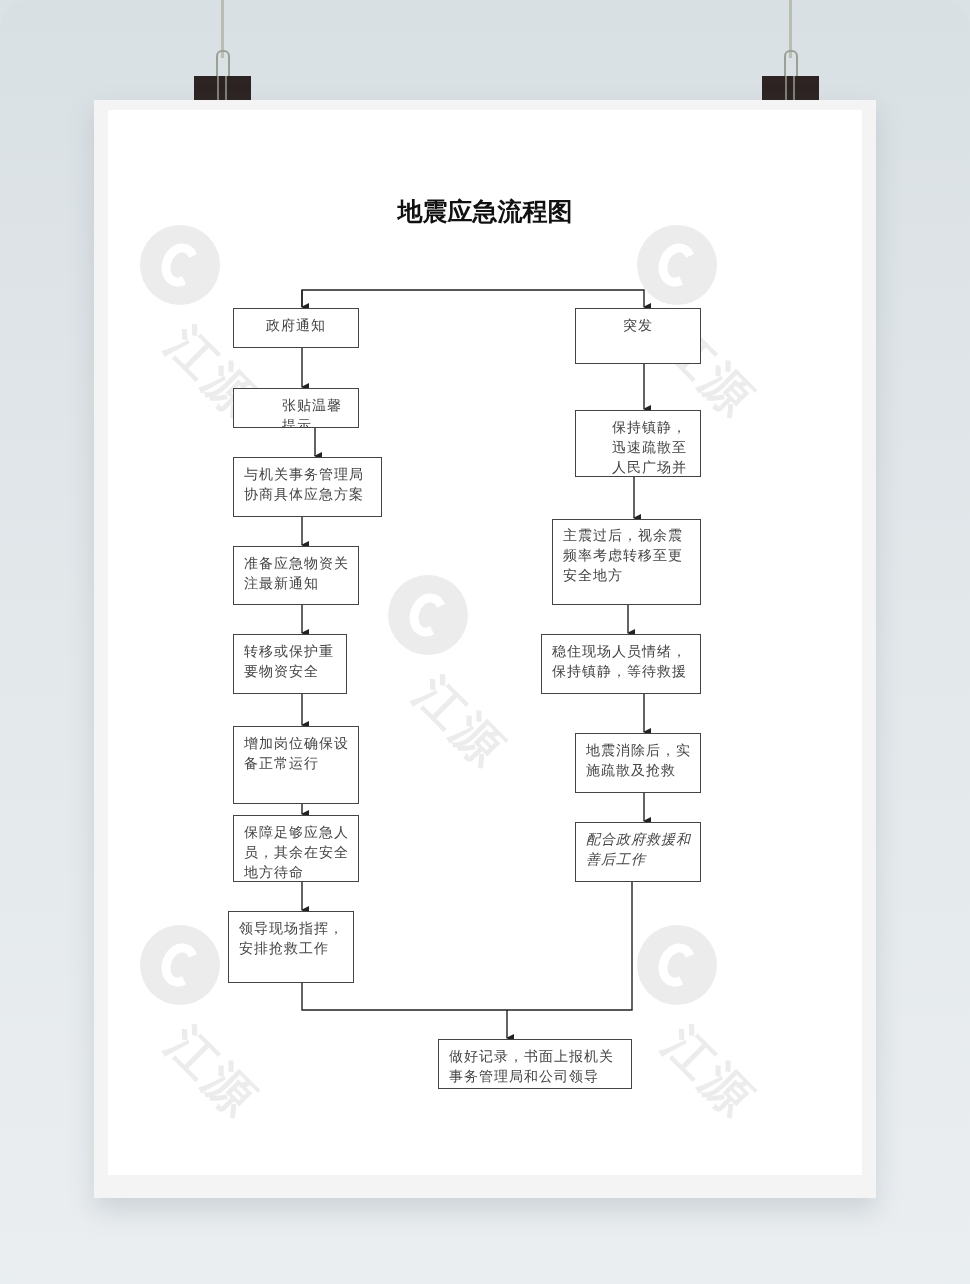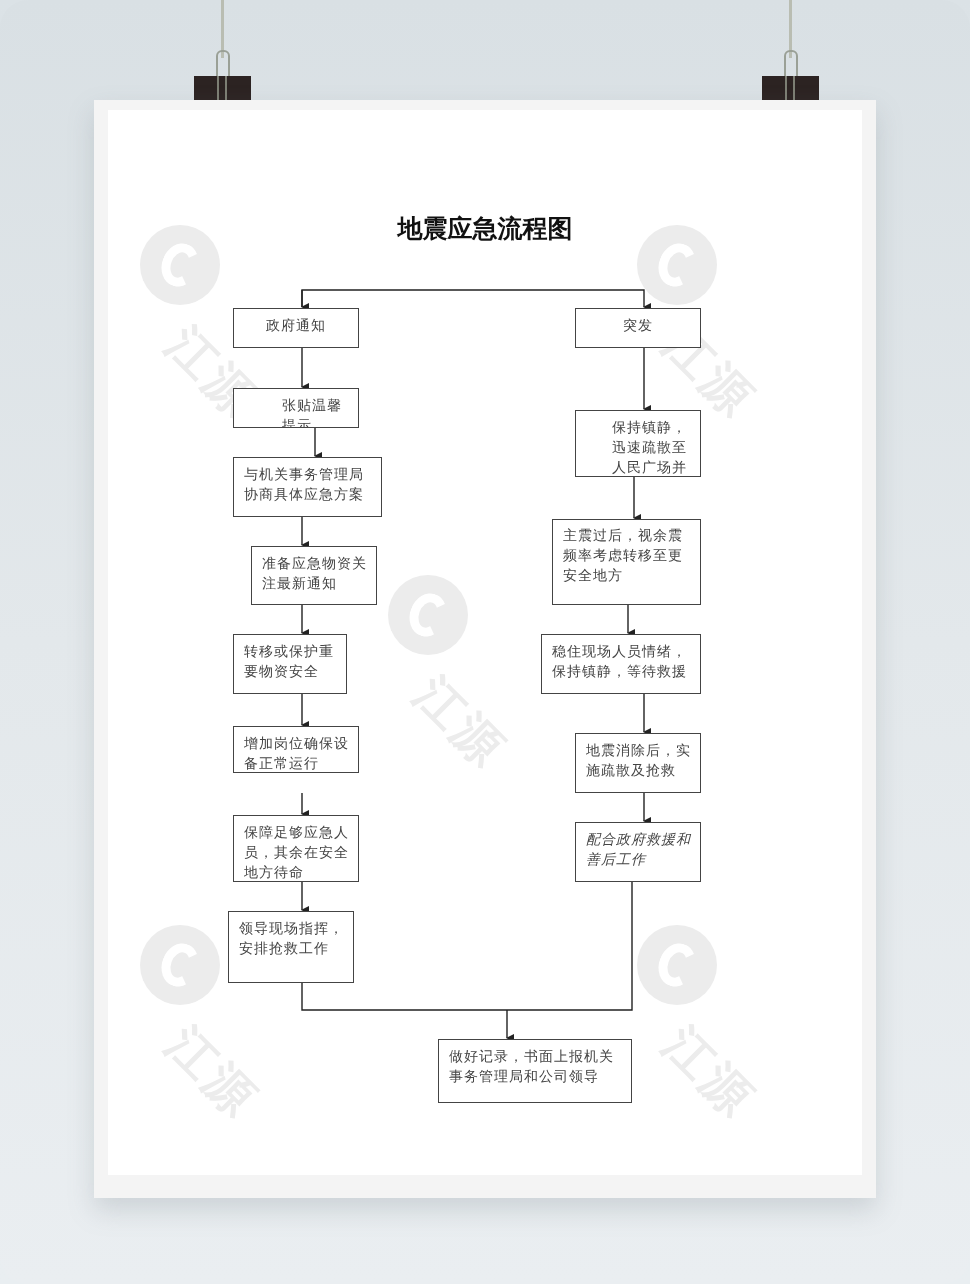--- a/index.html
+++ b/index.html
@@ -16,21 +16,21 @@
   .poster-frame{position:absolute;left:94px;top:100px;width:782px;height:1098px;background:#f4f4f4;
     box-shadow:0 12px 24px rgba(120,130,140,0.25);}
   .poster{position:absolute;left:108px;top:110px;width:754px;height:1065px;background:#ffffff;}
   .wm{position:absolute;width:110px;height:110px;pointer-events:none;}
   .wm .circ{position:absolute;left:0;top:0;width:80px;height:80px;border-radius:50%;
     background:#ececec;}
   .wm .circ::after{content:"";position:absolute;left:22px;top:18px;width:36px;height:44px;border-radius:50%;
     border:9px solid #ffffff;border-right-color:transparent;box-sizing:border-box;transform:rotate(20deg);}
   .wm .wtext{position:absolute;left:58px;top:88px;font-family:"DejaVu Sans",sans-serif;font-weight:bold;
     font-size:48px;color:#ececec;transform:rotate(45deg);transform-origin:left top;white-space:nowrap;letter-spacing:4px;}
-  .title{position:absolute;left:0;width:970px;top:212px;text-align:center;
+  .title{position:absolute;left:0;width:970px;top:195px;text-align:center;
     font-family:"DejaVu Sans","Liberation Sans",sans-serif;font-weight:bold;font-size:25px;color:#111;}
   svg.flow{position:absolute;left:0;top:0;width:970px;height:1284px;}
   .box{position:absolute;box-sizing:border-box;border:1.5px solid #444;background:#fff;
     font-size:14px;line-height:20px;color:#444;padding:6px 8px 0 10px;overflow:hidden;letter-spacing:1px;}
   .box.center{text-align:center;padding-left:0;padding-right:0;}
 </style>
 </head>
 <body>
 
 <div class="bg-round"></div>
@@ -94,26 +94,26 @@
     <line x1="644" y1="793" x2="644" y2="821" marker-end="url(#ah)"></line>
 
     <polyline points="302,971 302,1010 632,1010 632,882"></polyline>
     <line x1="507" y1="1010" x2="507" y2="1038" marker-end="url(#ah)"></line>
   </g>
 </svg>
 
 <div class="box center" style="left:233px;top:308px;width:126px;height:40px;">政府通知</div>
 <div class="box" style="left:233px;top:388px;width:126px;height:40px;padding-left:48px;">张贴温馨提示</div>
 <div class="box" style="left:233px;top:457px;width:149px;height:60px;">与机关事务管理局协商具体应急方案</div>
-<div class="box" style="left:233px;top:546px;width:126px;height:59px;margin-left:18px;">准备应急物资关注最新通知</div>
+<div class="box" style="left:233px;top:546px;width:126px;height:59px;">准备应急物资关注最新通知</div>
 <div class="box" style="left:233px;top:634px;width:114px;height:60px;">转移或保护重要物资安全</div>
-<div class="box" style="left:233px;top:726px;width:126px;height:47px;">增加岗位确保设备正常运行</div>
+<div class="box" style="left:233px;top:726px;width:126px;height:78px;">增加岗位确保设备正常运行</div>
 <div class="box" style="left:233px;top:815px;width:126px;height:67px;">保障足够应急人员，其余在安全地方待命</div>
 <div class="box" style="left:228px;top:911px;width:126px;height:72px;">领导现场指挥，安排抢救工作</div>
 
-<div class="box center" style="left:575px;top:308px;width:126px;height:40px;">突发</div>
+<div class="box center" style="left:575px;top:308px;width:126px;height:56px;">突发</div>
 <div class="box" style="left:575px;top:410px;width:126px;height:67px;padding-left:36px;">保持镇静，迅速疏散至人民广场并设法求</div>
 <div class="box" style="left:552px;top:519px;width:149px;height:86px;font-family:Liberation Mono, monospace;">主震过后，视余震频率考虑转移至更安全地方</div>
 <div class="box" style="left:541px;top:634px;width:160px;height:60px;">稳住现场人员情绪，保持镇静，等待救援</div>
 <div class="box" style="left:575px;top:733px;width:126px;height:60px;">地震消除后，实施疏散及抢救</div>
 <div class="box" style="left:575px;top:822px;width:126px;height:60px;font-style:italic;">配合政府救援和善后工作</div>
 
-<div class="box" style="left:438px;top:1039px;width:194px;height:64px;">做好记录，书面上报机关事务管理局和公司领导</div>
+<div class="box" style="left:438px;top:1039px;width:194px;height:50px;">做好记录，书面上报机关事务管理局和公司领导</div>
 
 </body></html>

